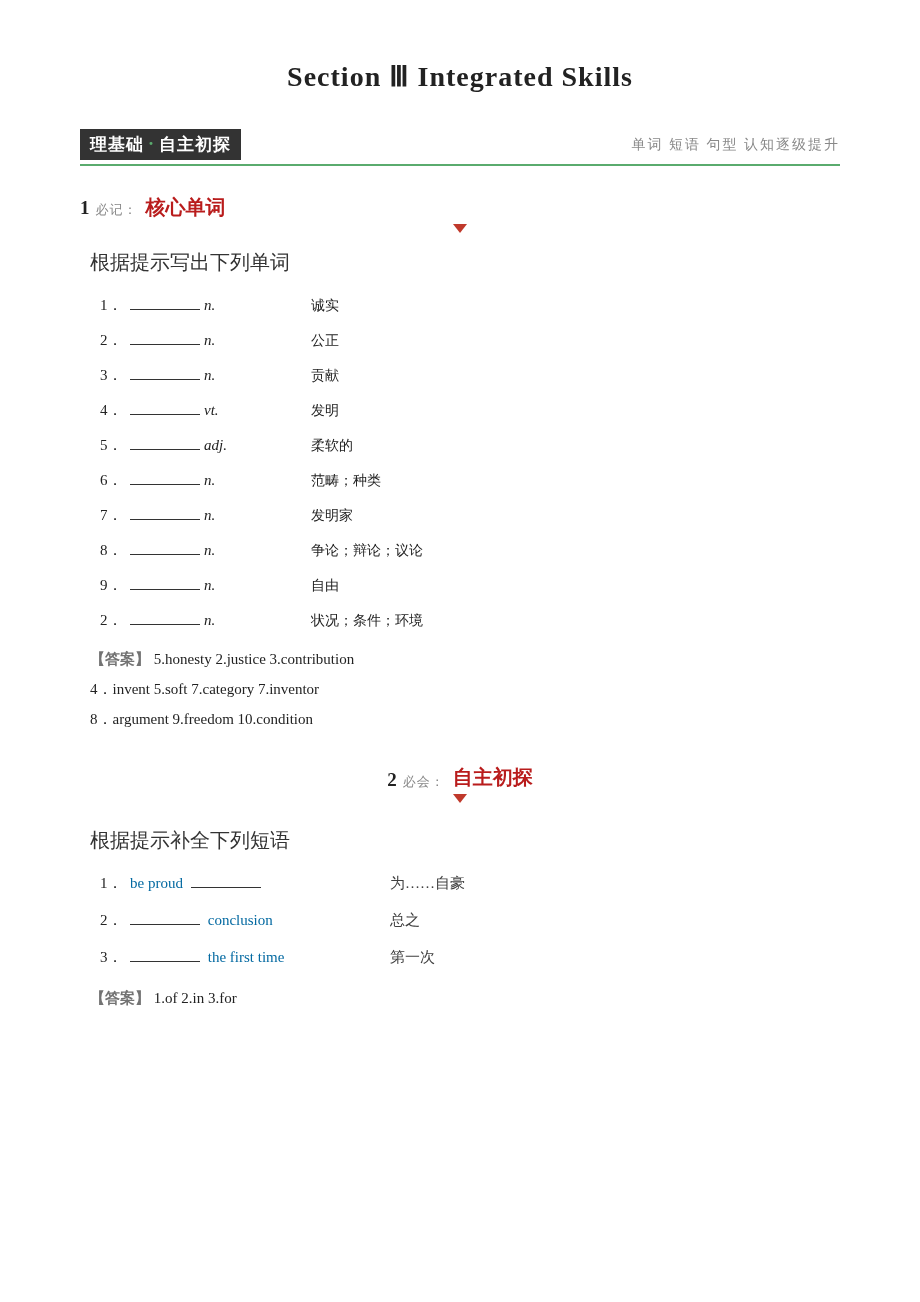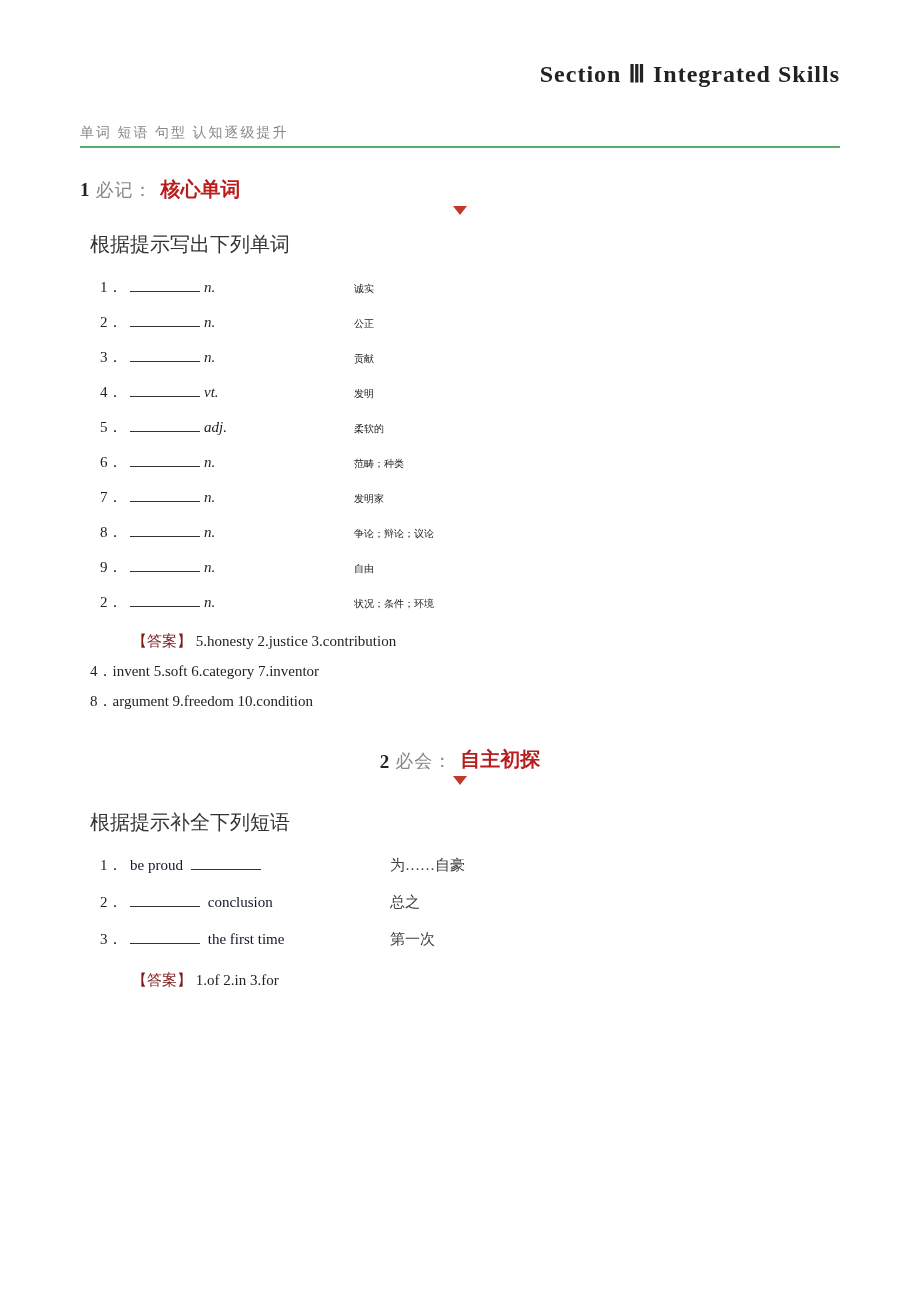--- a/index.html
+++ b/index.html
@@ -12,23 +12,23 @@
       width: 920px;
       min-height: 1302px;
       background: #ffffff;
       font-family: "SimSun", "宋体", serif;
       font-size: 16px;
       color: #222222;
       padding: 60px 80px 60px 80px;
     }
 
     .page-title {
-      text-align: right;
+      text-align: center;
       font-family: "Times New Roman", Times, serif;
-      font-size: 24px;
+      font-size: 28px;
       font-weight: bold;
       margin-bottom: 36px;
       letter-spacing: 1px;
     }
 
     
     .section-banner {
       display: flex;
       align-items: center;
       justify-content: space-between;
@@ -61,21 +61,21 @@
     }
 
     .heading-number {
       font-size: 19px;
       font-weight: bold;
       color: #222;
       margin-right: 2px;
     }
 
     .heading-label {
-      font-size: 18px;
+      font-size: 13px;
       color: #888;
       font-weight: normal;
       margin-right: 4px;
       font-family: "SimSun", serif;
       letter-spacing: 1px;
     }
 
     .heading-main {
       font-size: 20px;
       font-weight: bold;
@@ -128,40 +128,39 @@
     }
 
     .vocab-pos {
       font-style: italic;
       color: #222;
       min-width: 38px;
       font-size: 15px;
     }
 
     .vocab-meaning {
-      margin-left: 112px;
-      color: #222;
-      font-size: 10px;
+      margin-left: 69px;
+      color: #222;
+      font-size: 14px;
     }
 
     
     .answer-block {
       margin-top: 8px;
       margin-bottom: 8px;
       margin-left: 10px;
       font-size: 15px;
       line-height: 2;
     }
 
     .answer-label {
-      color: #7f1d1d;
-      font-weight: normal;
+      color: #737373;
+      font-weight: bold;
       font-size: 15px;
       font-family: "SimSun", serif;
-      margin-left: 42px;
     }
 
     .answer-text {
       color: #222;
       font-size: 15px;
     }
 
     
     .section2-heading-wrap {
       text-align: center;
@@ -194,21 +193,21 @@
       font-size: 15px;
     }
 
     .phrase-num {
       min-width: 30px;
       color: #222;
     }
 
     .phrase-content {
       min-width: 200px;
-      color: #0f172a;
+      color: #0369a1;
       display: flex;
       align-items: baseline;
       gap: 4px;
     }
 
     .phrase-blank {
       display: inline-block;
       width: 70px;
       border-bottom: 1px solid #333;
       height: 16px;
@@ -242,20 +241,25 @@
 </head>
 <body>
 
 <div class="page-title">
   <span>Section</span>
   <span> Ⅲ </span>
   <span>Integrated Skills</span>
 </div>
 
 <div class="section-banner">
+  <div class="banner-left">
+    <span>理基础</span>
+    <span class="dot-separator">·</span>
+    <span>自主初探</span>
+  </div>
   <div class="banner-right">单词 短语 句型 认知逐级提升</div>
 </div>
 
 <div class="heading-with-arrow">
   <div class="heading-inner">
     <span class="heading-number">1</span>
     <span class="heading-label">必记：</span>
     <span class="heading-main">核心单词</span>
   </div>
   <span class="arrow-down"></span>
@@ -334,21 +338,21 @@
     <span class="vocab-pos"><em>n</em>.</span>
     <span class="vocab-meaning">状况；条件；环境</span>
   </div>
 
 </div>
 
 <div class="answer-block">
   <span class="answer-label">【答案】</span>
   <span class="answer-text">  5.honesty   2.justice   3.contribution</span>
   <br>
-  <span class="answer-text">4．invent  5.soft  6.category  7.inventor</span>
+  <span class="answer-text">4．invent  5.soft  7.category  7.inventor</span>
   <br>
   <span class="answer-text">8．argument  9.freedom   10.condition</span>
 </div>
 
 <div class="section2-heading-wrap">
   <div class="centered-heading">
     <div class="section2-heading">
       <span class="heading-number">2</span>
       <span class="heading-label">必会：</span>
       <span class="heading-main">自主初探</span>

